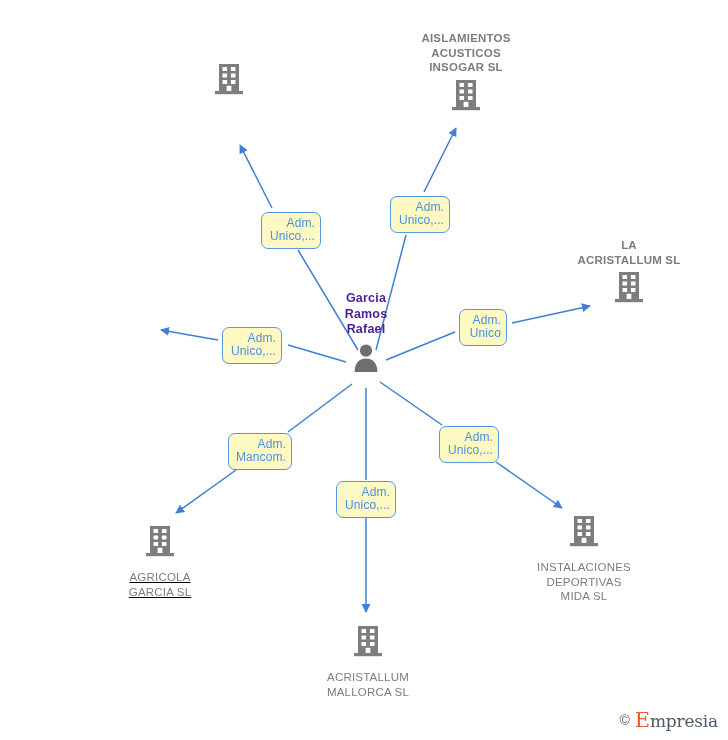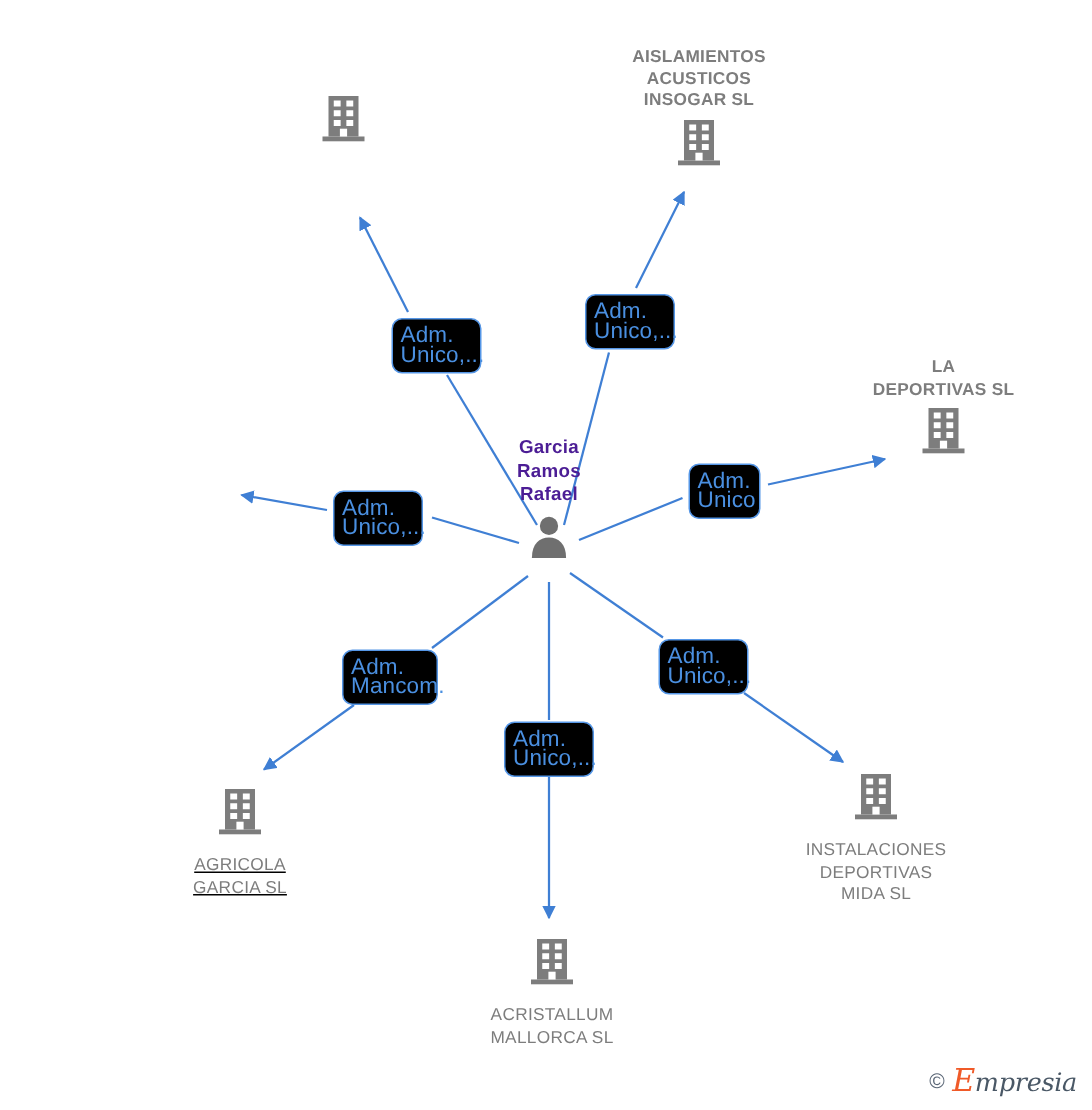--- a/index.html
+++ b/index.html
@@ -59,48 +59,47 @@
   .node.person .node-label {
     color: #4c1d95;
     font-size: 12.5px;
     line-height: 15.5px;
   }
 
   
   .edge-label {
     position: absolute;
     box-sizing: border-box;
-    background: #000000;
+    background: #fef9c3;
     border: 1.4px solid #5596e6;
     border-radius: 7px;
     color: #4a8fe0;
-    font-size: 15px;
+    font-size: 12px;
     line-height: 13px;
-    text-align: left;
+    text-align: right;
     padding: 4px 5px 5px 5px;
     white-space: pre-line;
     letter-spacing: 0.1px;
   }
 
   
   #watermark {
     position: absolute;
     right: 10px;
     bottom: 8px;
     display: flex;
     align-items: center;
     gap: 5px;
   }
   #watermark .copy {
     font-size: 14px;
     color: #5a6676;
   }
   #watermark .brand {
     font-family: "DejaVu Serif", serif;
-    font-style: italic;
     font-size: 17px;
     color: #4a5866;
     letter-spacing: -0.2px;
   }
   #watermark .brand .cap {
     color: #f05a28;
     font-size: 21px;
   }
 </style>
 </head>
@@ -174,21 +173,21 @@
           <rect x="8.5" y="17" width="4.6" height="4"></rect>
           <rect x="16.9" y="17" width="4.6" height="4"></rect>
           <rect x="12.6" y="22.8" width="4.8" height="5.2"></rect>
         </g>
       </svg>
     </span>
   </div>
 
   <div class="node label-above" style="left:629px; top:238px;">
     <span class="node-label">LA
-DEPORTIVAS SL</span>
+ACRISTALLUM SL</span>
     <span class="icon-wrap">
       <svg width="30" height="32" viewBox="0 0 30 32" aria-hidden="true">
         <rect x="5" y="1" width="20" height="27" fill="#7d7d7d"></rect>
         <rect x="1" y="28" width="28" height="3.2" fill="#7d7d7d"></rect>
         <g fill="#ffffff">
           <rect x="8.5" y="4" width="4.6" height="4"></rect>
           <rect x="16.9" y="4" width="4.6" height="4"></rect>
           <rect x="8.5" y="10.5" width="4.6" height="4"></rect>
           <rect x="16.9" y="10.5" width="4.6" height="4"></rect>
           <rect x="8.5" y="17" width="4.6" height="4"></rect>

